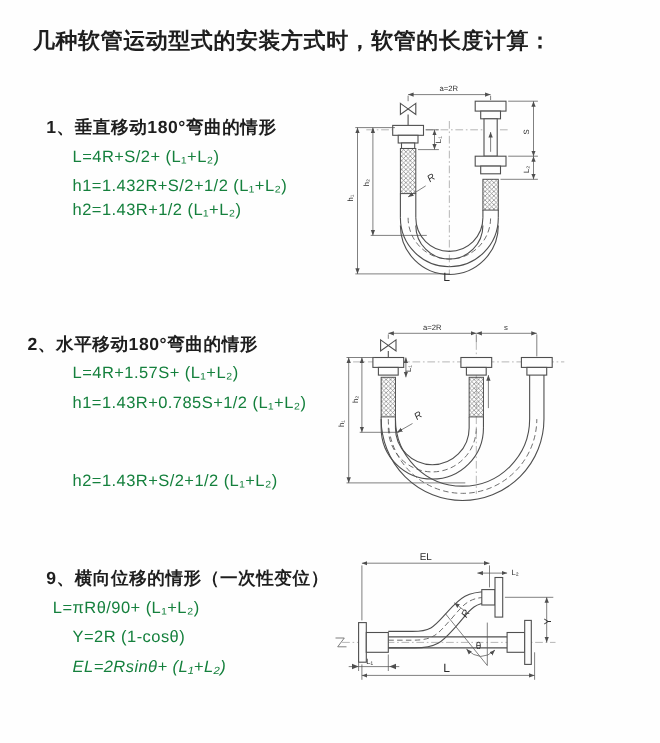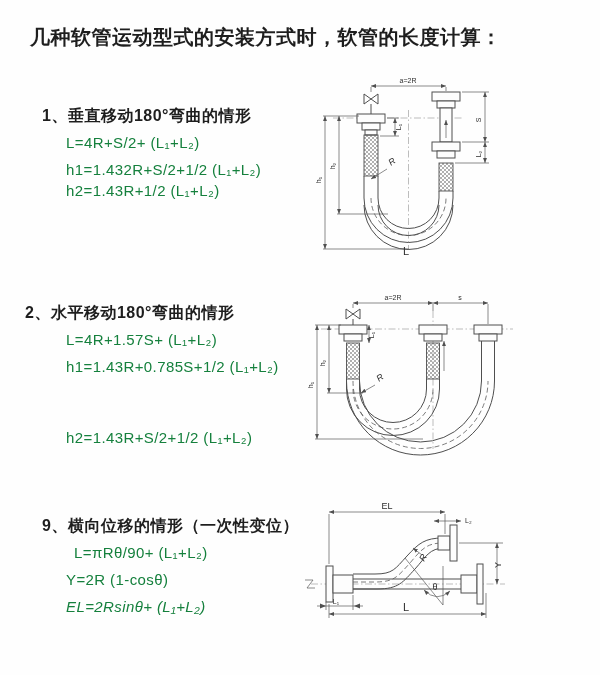--- a/index.html
+++ b/index.html
@@ -45,21 +45,21 @@
 <div class="abs formula" style="left:66px;top:134px;">L=4R+S/2+ (L₁+L₂)</div>
 <div class="abs formula" style="left:66px;top:161px;">h1=1.432R+S/2+1/2 (L₁+L₂)</div>
 <div class="abs formula" style="left:66px;top:182px;">h2=1.43R+1/2 (L₁+L₂)</div>
 
 <div class="abs heading" style="left:25px;top:303px;">2、水平移动180°弯曲的情形</div>
 <div class="abs formula" style="left:66px;top:331px;text-align:center;">L=4R+1.57S+ (L₁+L₂)</div>
 <div class="abs formula" style="left:66px;top:358px;">h1=1.43R+0.785S+1/2 (L₁+L₂)</div>
 <div class="abs formula" style="left:66px;top:385px;margin-top:44px;">h2=1.43R+S/2+1/2 (L₁+L₂)</div>
 
 <div class="abs heading" style="left:42px;top:516px;">9、横向位移的情形（一次性变位）</div>
-<div class="abs formula" style="left:74px;top:544px;">L=πRθ/90+ (L₁+L₂)</div>
+<div class="abs formula" style="left:48px;top:544px;">L=πRθ/90+ (L₁+L₂)</div>
 <div class="abs formula" style="left:66px;top:571px;">Y=2R (1-cosθ)</div>
 <div class="abs formula" style="left:66px;top:598px;font-style:italic;">EL=2Rsinθ+ (L₁+L₂)</div>
 
 <svg style="left:313px;top:66px;" width="270" height="192" viewBox="0 0 270 192">
 
   <line class="cl" x1="20" y1="52" x2="150" y2="52"></line>
   <line class="cl" x1="95.5" y1="44" x2="95.5" y2="184"></line>
 
   <line class="dt" x1="58" y1="20" x2="133" y2="20" marker-start="url(#ar)" marker-end="url(#ar)"></line>
   <line class="dt" x1="58" y1="21" x2="58" y2="26"></line>

